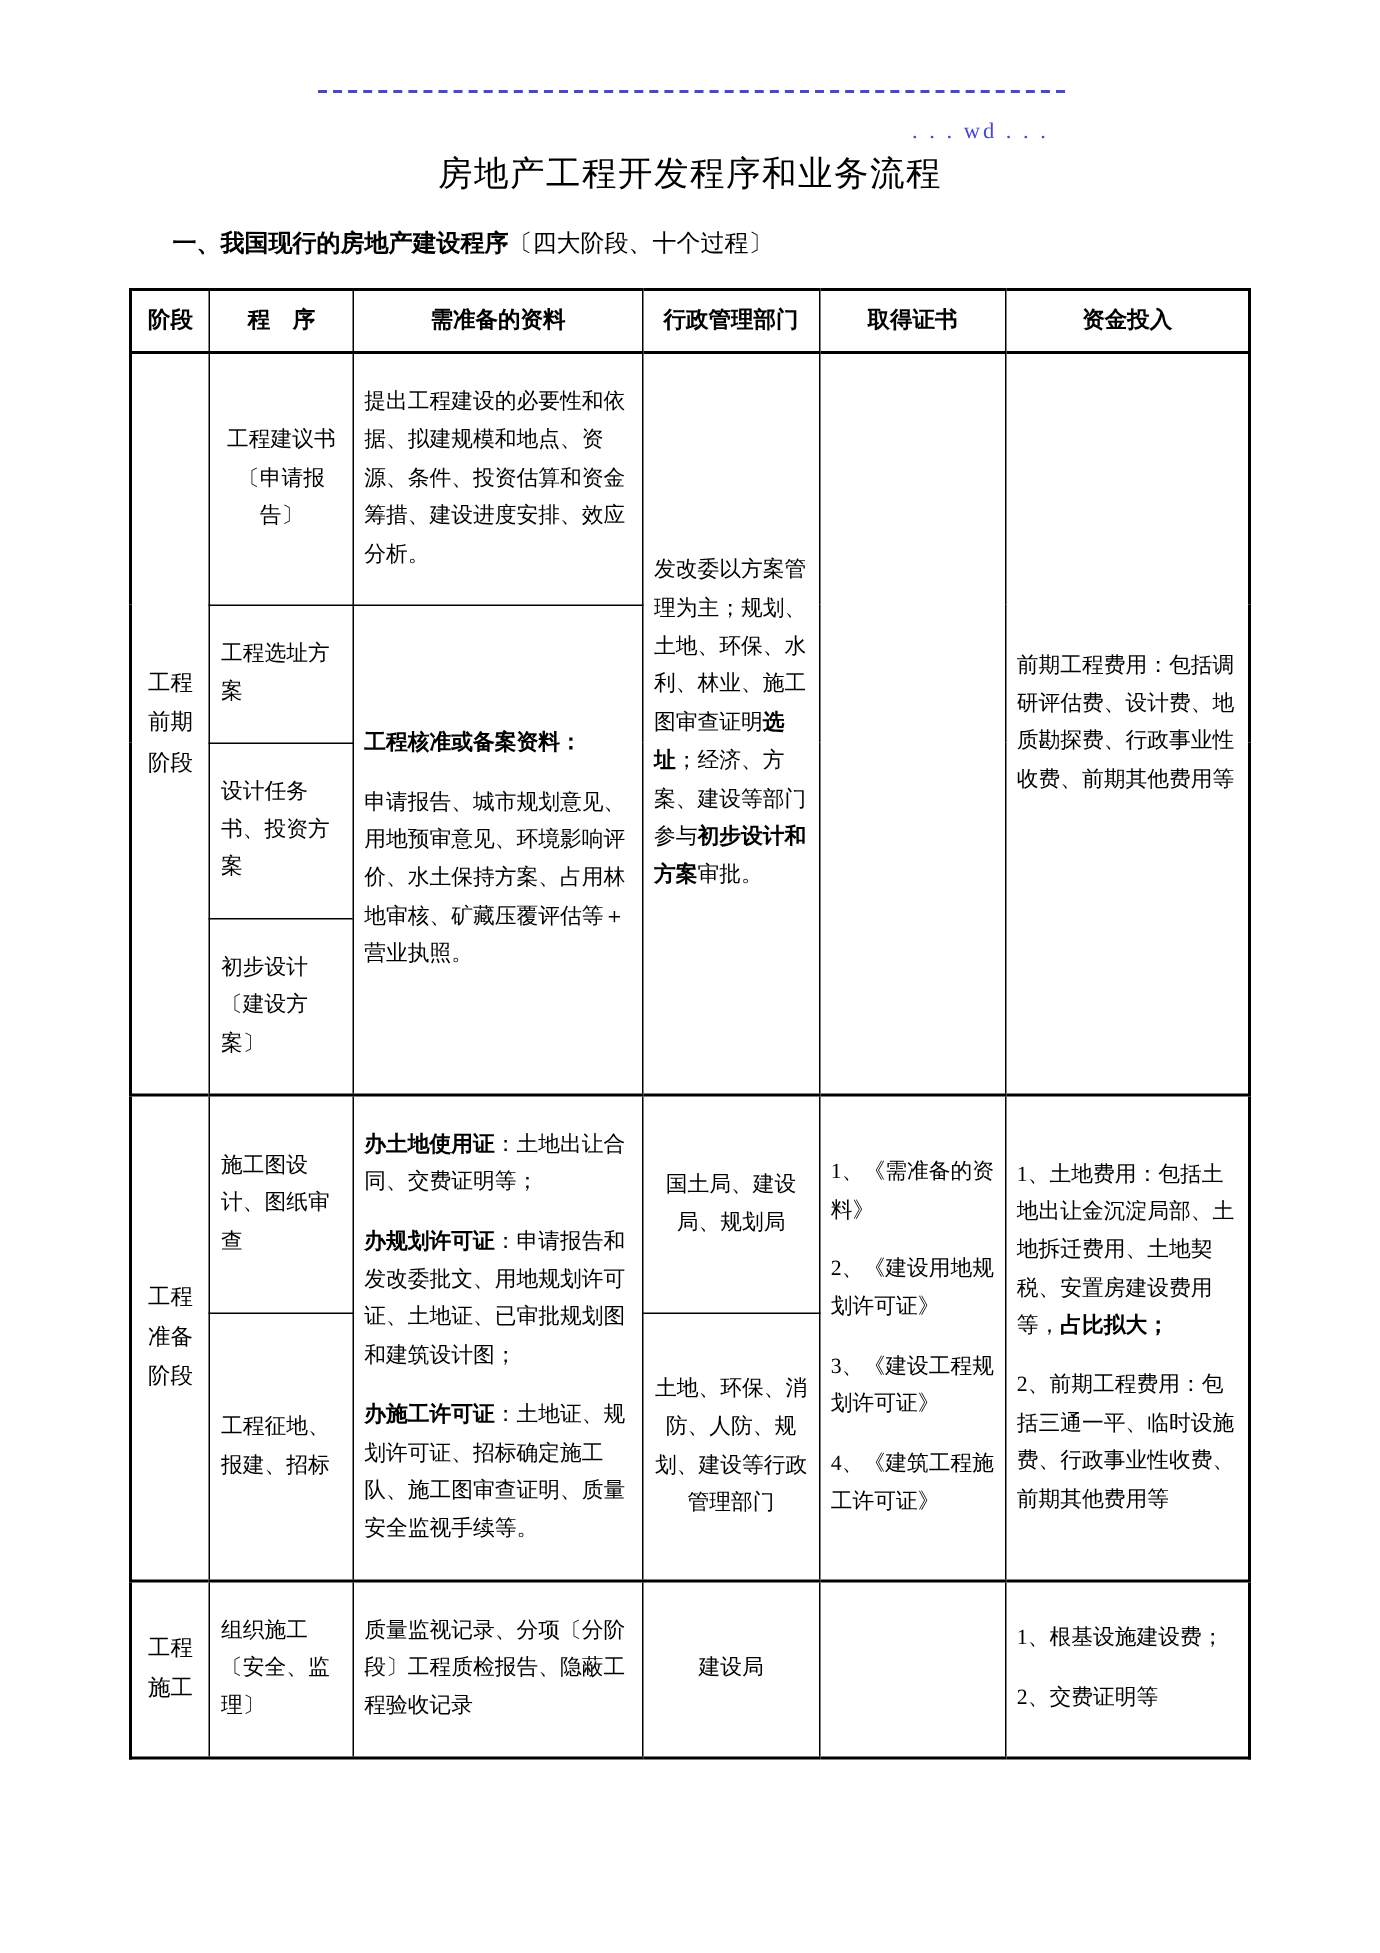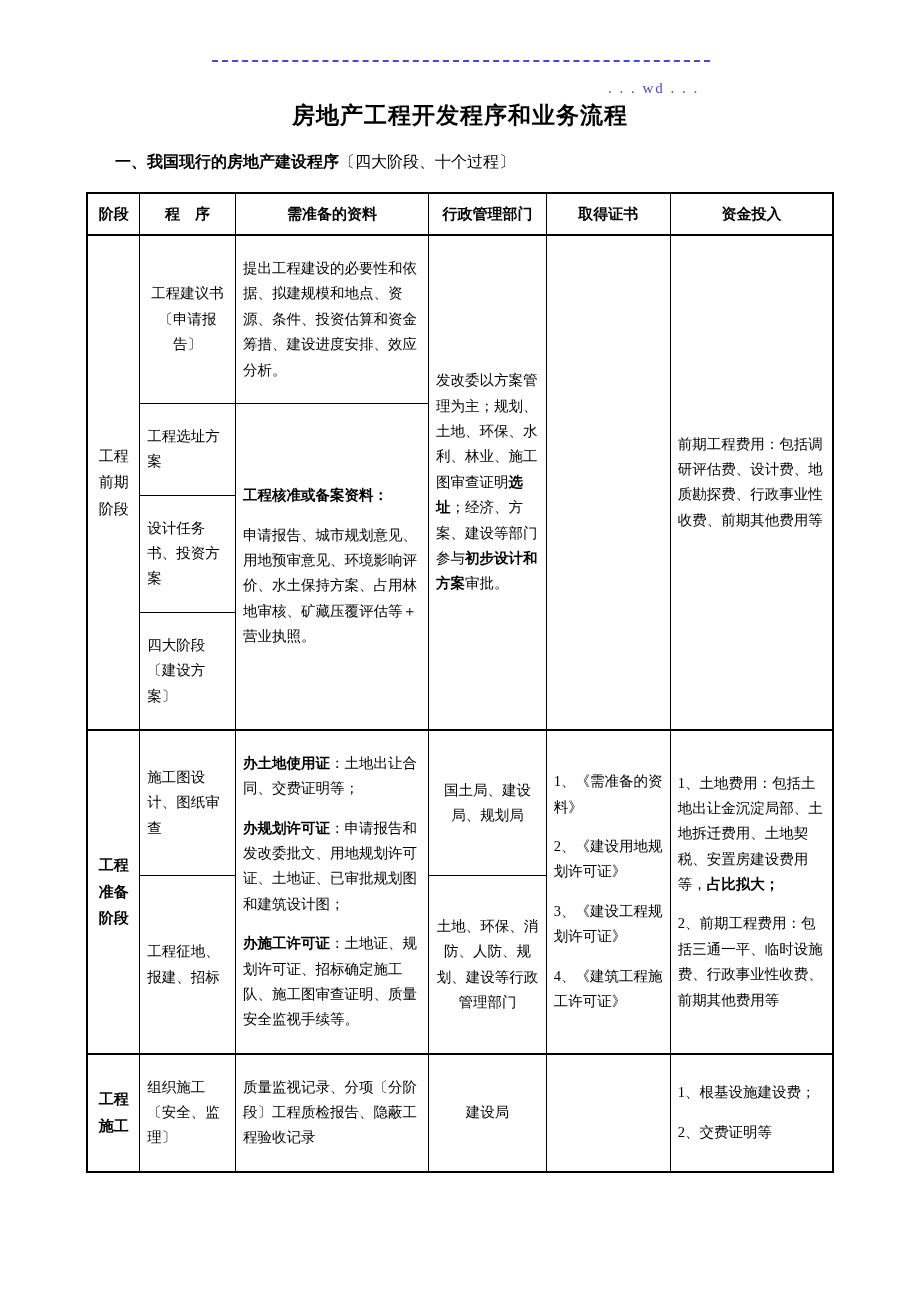--- a/index.html
+++ b/index.html
@@ -50,21 +50,21 @@
   }
 
   
   .doc-title {
     position: absolute;
     left: 0;
     top: 100px;
     width: 920px;
     text-align: center;
     font-size: 23px;
-    font-weight: bold;
+    font-weight: normal;
     letter-spacing: 1px;
   }
   .section-title {
     position: absolute;
     left: 115px;
     top: 152px;
     font-size: 16px;
     font-weight: bold;
     white-space: nowrap;
   }
@@ -110,21 +110,21 @@
   .c-docs   { width: 190px; }
   .c-admin  { width: 116px; }
   .c-cert   { width: 122px; }
   .c-fund   { width: 160px; }
 
   .stage-cell {
     text-align: center;
     line-height: 2.3;
     font-size: 15px;
   }
-  .stage-cell.bold { font-weight: bold; }
+  .stage-cell.bold { font-weight: normal; }
 
   .cell-center { text-align: center; }
   .bold { font-weight: bold; }
   .num { font-family: "Liberation Serif", "DejaVu Serif", serif; }
 
   p.t { margin: 0; }
   p.t + p.t { margin-top: 14px; }
 </style>
 </head>
 <body>
@@ -184,21 +184,21 @@
           <p class="t bold">工程核准或备案资料：</p>
           <p class="t">申请报告、城市规划意见、用地预审意见、环境影响评价、水土保持方案、占用林地审核、矿藏压覆评估等＋营业执照。</p>
         </td>
       </tr>
 
       <tr>
         <td>设计任务书、投资方案</td>
       </tr>
 
       <tr>
-        <td class="b-bot">四大阶段〔建设方案〕</td>
+        <td class="b-bot">初步设计〔建设方案〕</td>
       </tr>
 
       <tr>
         <td class="stage-cell bold b-left b-top" rowspan="2">工程准备阶段</td>
         <td class="b-top">施工图设计、图纸审查</td>
         <td class="b-top" rowspan="2">
           <p class="t"><span class="bold">办土地使用证</span><span>：土地出让合同、交费证明等；</span></p>
           <p class="t"><span class="bold">办规划许可证</span><span>：申请报告和发改委批文、用地规划许可证、土地证、已审批规划图和建筑设计图；</span></p>
           <p class="t"><span class="bold">办施工许可证</span><span>：土地证、规划许可证、招标确定施工队、施工图审查证明、质量安全监视手续等。</span></p>
         </td>

